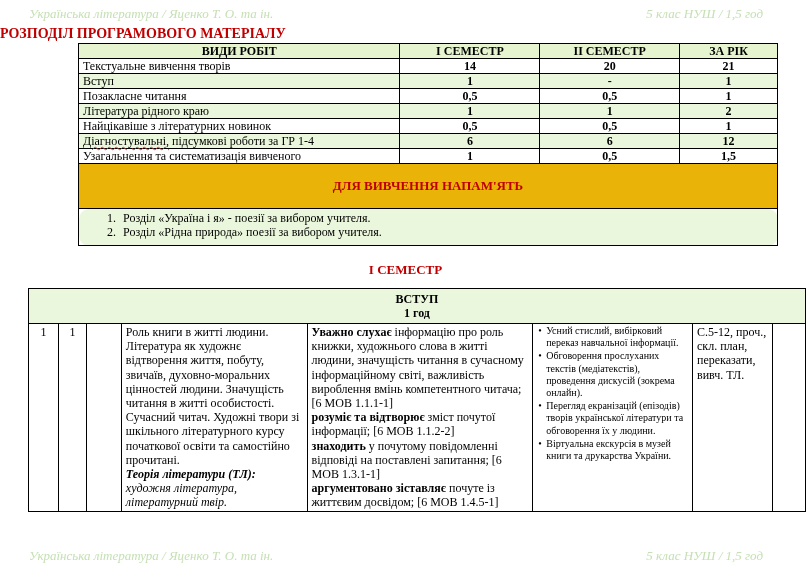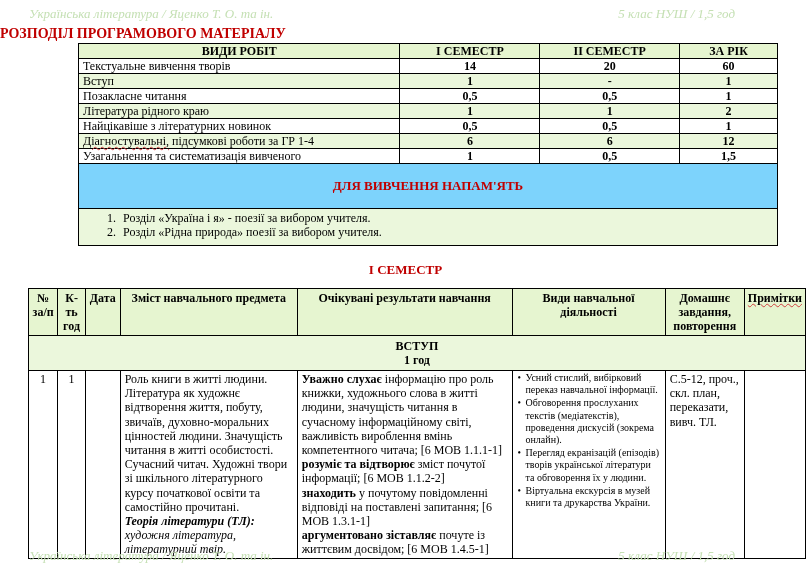--- a/index.html
+++ b/index.html
@@ -1,33 +1,33 @@
 <!DOCTYPE html>
 <html><head>
   <meta charset="utf-8">
   <style>
     html, body { margin: 0; padding: 0; background: #ffffff; }
     body { width: 811px; height: 571px; position: relative; overflow: hidden;
       font-family: "Liberation Serif", "DejaVu Serif", serif; color: #000; }
     .runhead { position: absolute; left: 0; width: 811px; height: 18px;
       font-style: italic; font-size: 13px; color: #c5e0b4; }
     .runhead .l { position: absolute; left: 29px; top: 2px; }
-    .runhead .r { position: absolute; right: 76px; top: 2px; }
+    .runhead .r { position: absolute; right: 48px; top: 2px; }
     .runhead.top { top: 4px; }
     .runhead.bottom { top: 546px; }
     .title { position: absolute; top: 26px; left: 0; width: 811px; 
       font-weight: bold; font-size: 14px; color: #c00000; letter-spacing: 0; }
     table { border-collapse: collapse; }
     .dist { position: absolute; left: 78px; top: 43px; width: 700px; font-size: 12px; }
     .dist td, .dist th { border: 1px solid #000; padding: 0 4px; height: 14px; line-height: 14px; }
     .dist th { background: #e6f5d0; font-weight: bold; }
     .dist td.num { text-align: center; font-weight: bold; }
     .dist tr.alt td { background: #ebf7dc; }
-    .dist .memhead td { height: 44px; text-align: center; font-weight: bold; color: #c00000; font-size: 13px; background: #7dd3fc; }
-    .dist .memlist td { background: #ebf7dc; padding: 2px 4px 6px 4px; height: auto; line-height: 14px; }
+    .dist .memhead td { height: 44px; text-align: center; font-weight: bold; color: #c00000; font-size: 13px; background: #eab308; }
+    .dist .memlist td { background: #ebf7dc; padding: 2px 4px 6px 4px; height: auto; line-height: 14px; border-radius: 10px; }
     .dist ol { margin: 0; padding-left: 36px; }
     .dist ol li { padding-left: 4px; }
     .sem-title { position: absolute; top: 262px; left: 0; width: 811px; text-align: center;
       font-weight: bold; font-size: 13px; color: #c00000; }
     .plan { position: absolute; left: 28px; top: 288px; width: 778px; font-size: 12px; }
     .plan th, .plan td { border: 1px solid #000; vertical-align: top; }
     .plan th { background: #e6f5d0; font-weight: bold; padding: 2px 3px; line-height: 14px; text-align: center; height: 38px; }
     .plan .section td { background: #ebf7dc; text-align: center; font-weight: bold; line-height: 14px; padding: 3px 0; }
     .plan .row td { padding: 1px 4px; line-height: 14.2px; }
     .plan .row td.c { text-align: center; }
@@ -60,21 +60,21 @@
       <tr>
     <th>ВИДИ РОБІТ</th>
     <th>І СЕМЕСТР</th>
     <th>ІІ СЕМЕСТР</th>
     <th>ЗА РІК</th>
   </tr>
   <tr>
     <td>Текстуальне вивчення творів</td>
     <td class="num">14</td>
     <td class="num">20</td>
-    <td class="num">60</td>
+    <td class="num">21</td>
   </tr>
   <tr class="alt">
     <td>Вступ</td>
     <td class="num">1</td>
     <td class="num">-</td>
     <td class="num">1</td>
   </tr>
   <tr>
     <td>Позакласне читання</td>
     <td class="num">0,5</td>
@@ -126,30 +126,20 @@
     <col style="width:30px">
       <col style="width:28px">
       <col style="width:35px">
       <col style="width:186px">
     <col style="width:226px">
       <col style="width:160px">
       <col style="width:80px">
       <col style="width:33px">
   </colgroup>
   <tbody>
-      <tr>
-    <th>№ за/п</th>
-    <th>К-ть год</th>
-    <th>Дата</th>
-    <th>Зміст навчального предмета</th>
-    <th>Очікувані результати навчання</th>
-    <th>Види навчальної діяльності</th>
-    <th>Домашнє завдання, повторення</th>
-    <th><span class="squig">Примітки</span></th>
-  </tr>
   <tr class="section">
     <td colspan="8">
       <div>ВСТУП</div>
       <div>1 год</div>
     </td>
   </tr>
   <tr class="row">
     <td class="c">1</td>
     <td class="c">1</td>
     <td></td>

